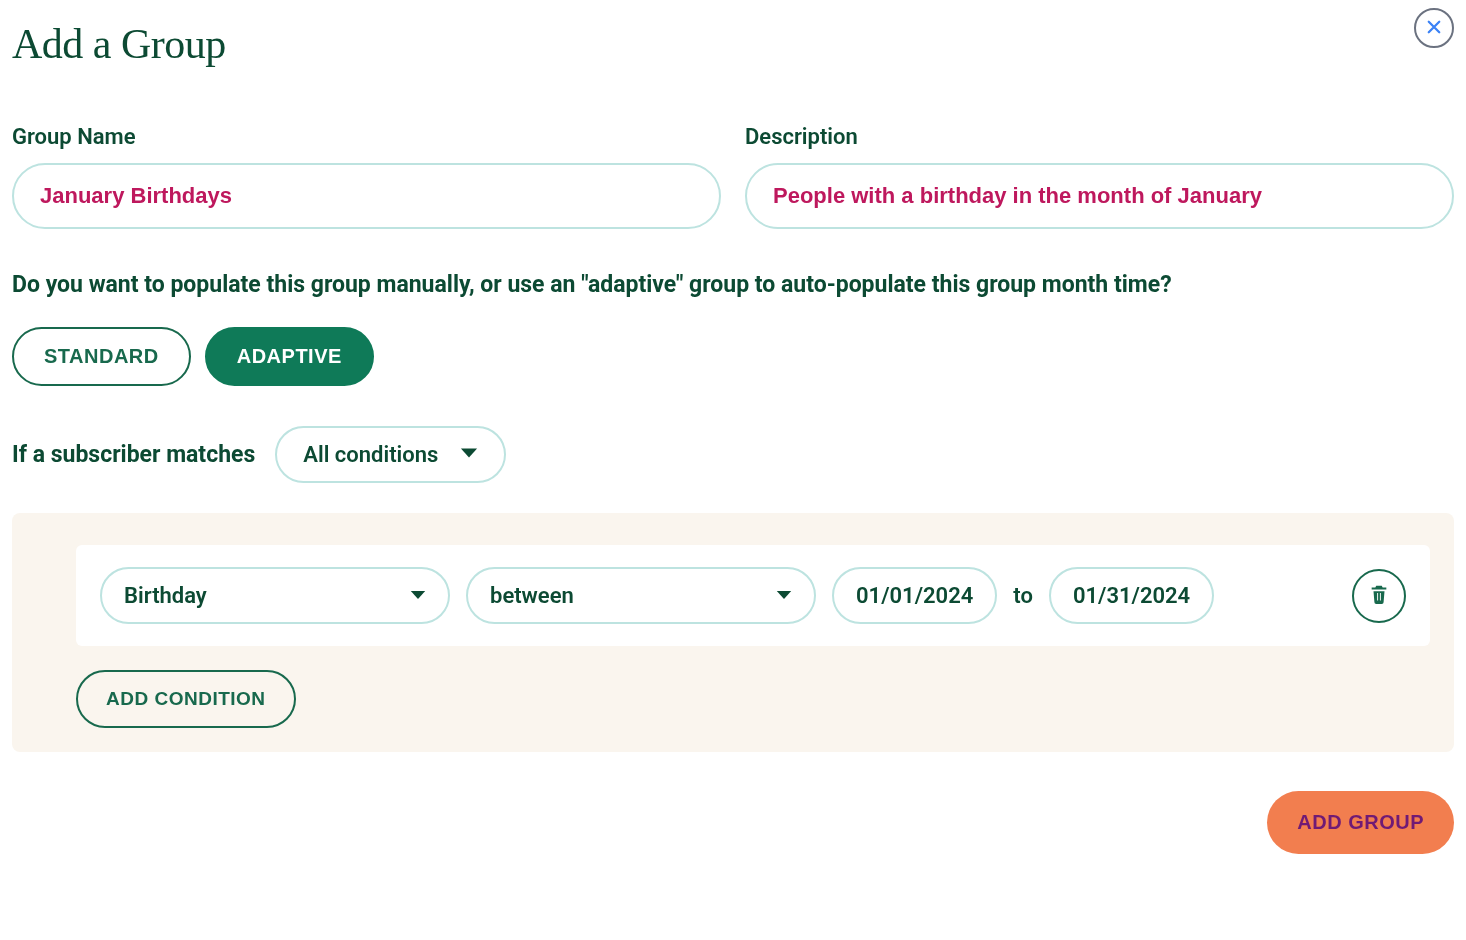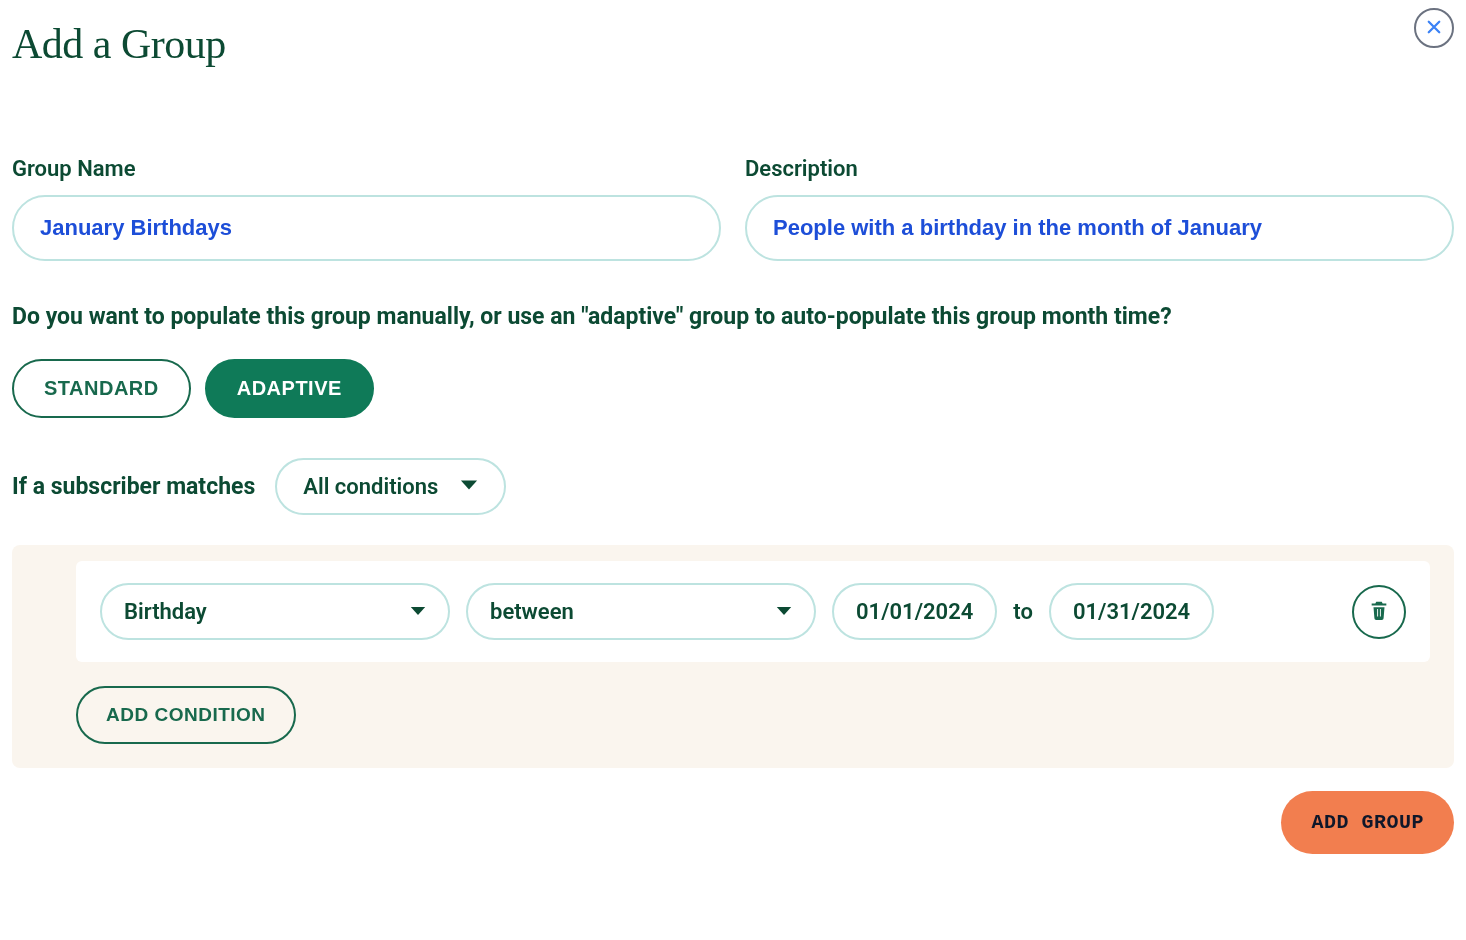--- a/index.html
+++ b/index.html
@@ -33,37 +33,37 @@
     font-weight: 400;
     font-size: 42px;
     color: #0c4a33;
     margin: 20px 0 0 12px;
     letter-spacing: -0.5px;
   }
 
   .form-row {
     display: flex;
     gap: 24px;
-    margin-top: 88px;
+    margin-top: 56px;
     padding: 0 12px;
   }
   .form-field { display: flex; flex-direction: column; flex: 1; }
   .form-label {
     font-size: 22px;
     font-weight: 600;
     color: #0c4a33;
     margin-bottom: 14px;
   }
   .text-input {
     border: 2px solid #bde3e0;
     border-radius: 999px;
     padding: 18px 26px;
     font-size: 22px;
     font-weight: 600;
-    color: #1d4ed8;
+    color: #be185d;
     outline: none;
     background: #fff;
   }
 
   .question {
     font-size: 23px;
     font-weight: 700;
     color: #0c4a33;
     margin: 40px 12px 0 12px;
     line-height: 1.4;
@@ -111,21 +111,21 @@
     background: #fff;
     cursor: pointer;
     justify-content: space-between;
   }
   .select svg { width: 18px; height: 18px; fill: #0c4a33; }
 
   .conditions-panel {
     background: #faf5ee;
     border-radius: 8px;
     margin: 30px 12px 0 12px;
-    padding: 16px 24px 24px 64px;
+    padding: 32px 24px 24px 64px;
   }
   .condition-card {
     background: #fff;
     border-radius: 6px;
     padding: 22px 24px;
     display: flex;
     align-items: center;
     gap: 16px;
   }
   .cond-select {
@@ -185,29 +185,28 @@
     color: #18694d;
     background: transparent;
     cursor: pointer;
   }
 
   .add-group-btn {
     position: absolute;
     right: 12px;
     bottom: 86px;
     background: #f27e4f;
-    color: #0f172a;
+    color: #701a75;
     border: none;
     border-radius: 999px;
     padding: 20px 30px;
     font-size: 20px;
     font-weight: 700;
     letter-spacing: 0.5px;
     cursor: pointer;
-    font-family: Liberation Mono, monospace;
   }
 </style>
 </head>
 <body>
 
 <h1 class="page-title">Add a Group</h1>
 
 <button class="close-btn" aria-label="Close">
   <span>
     <svg viewBox="0 0 24 24">

